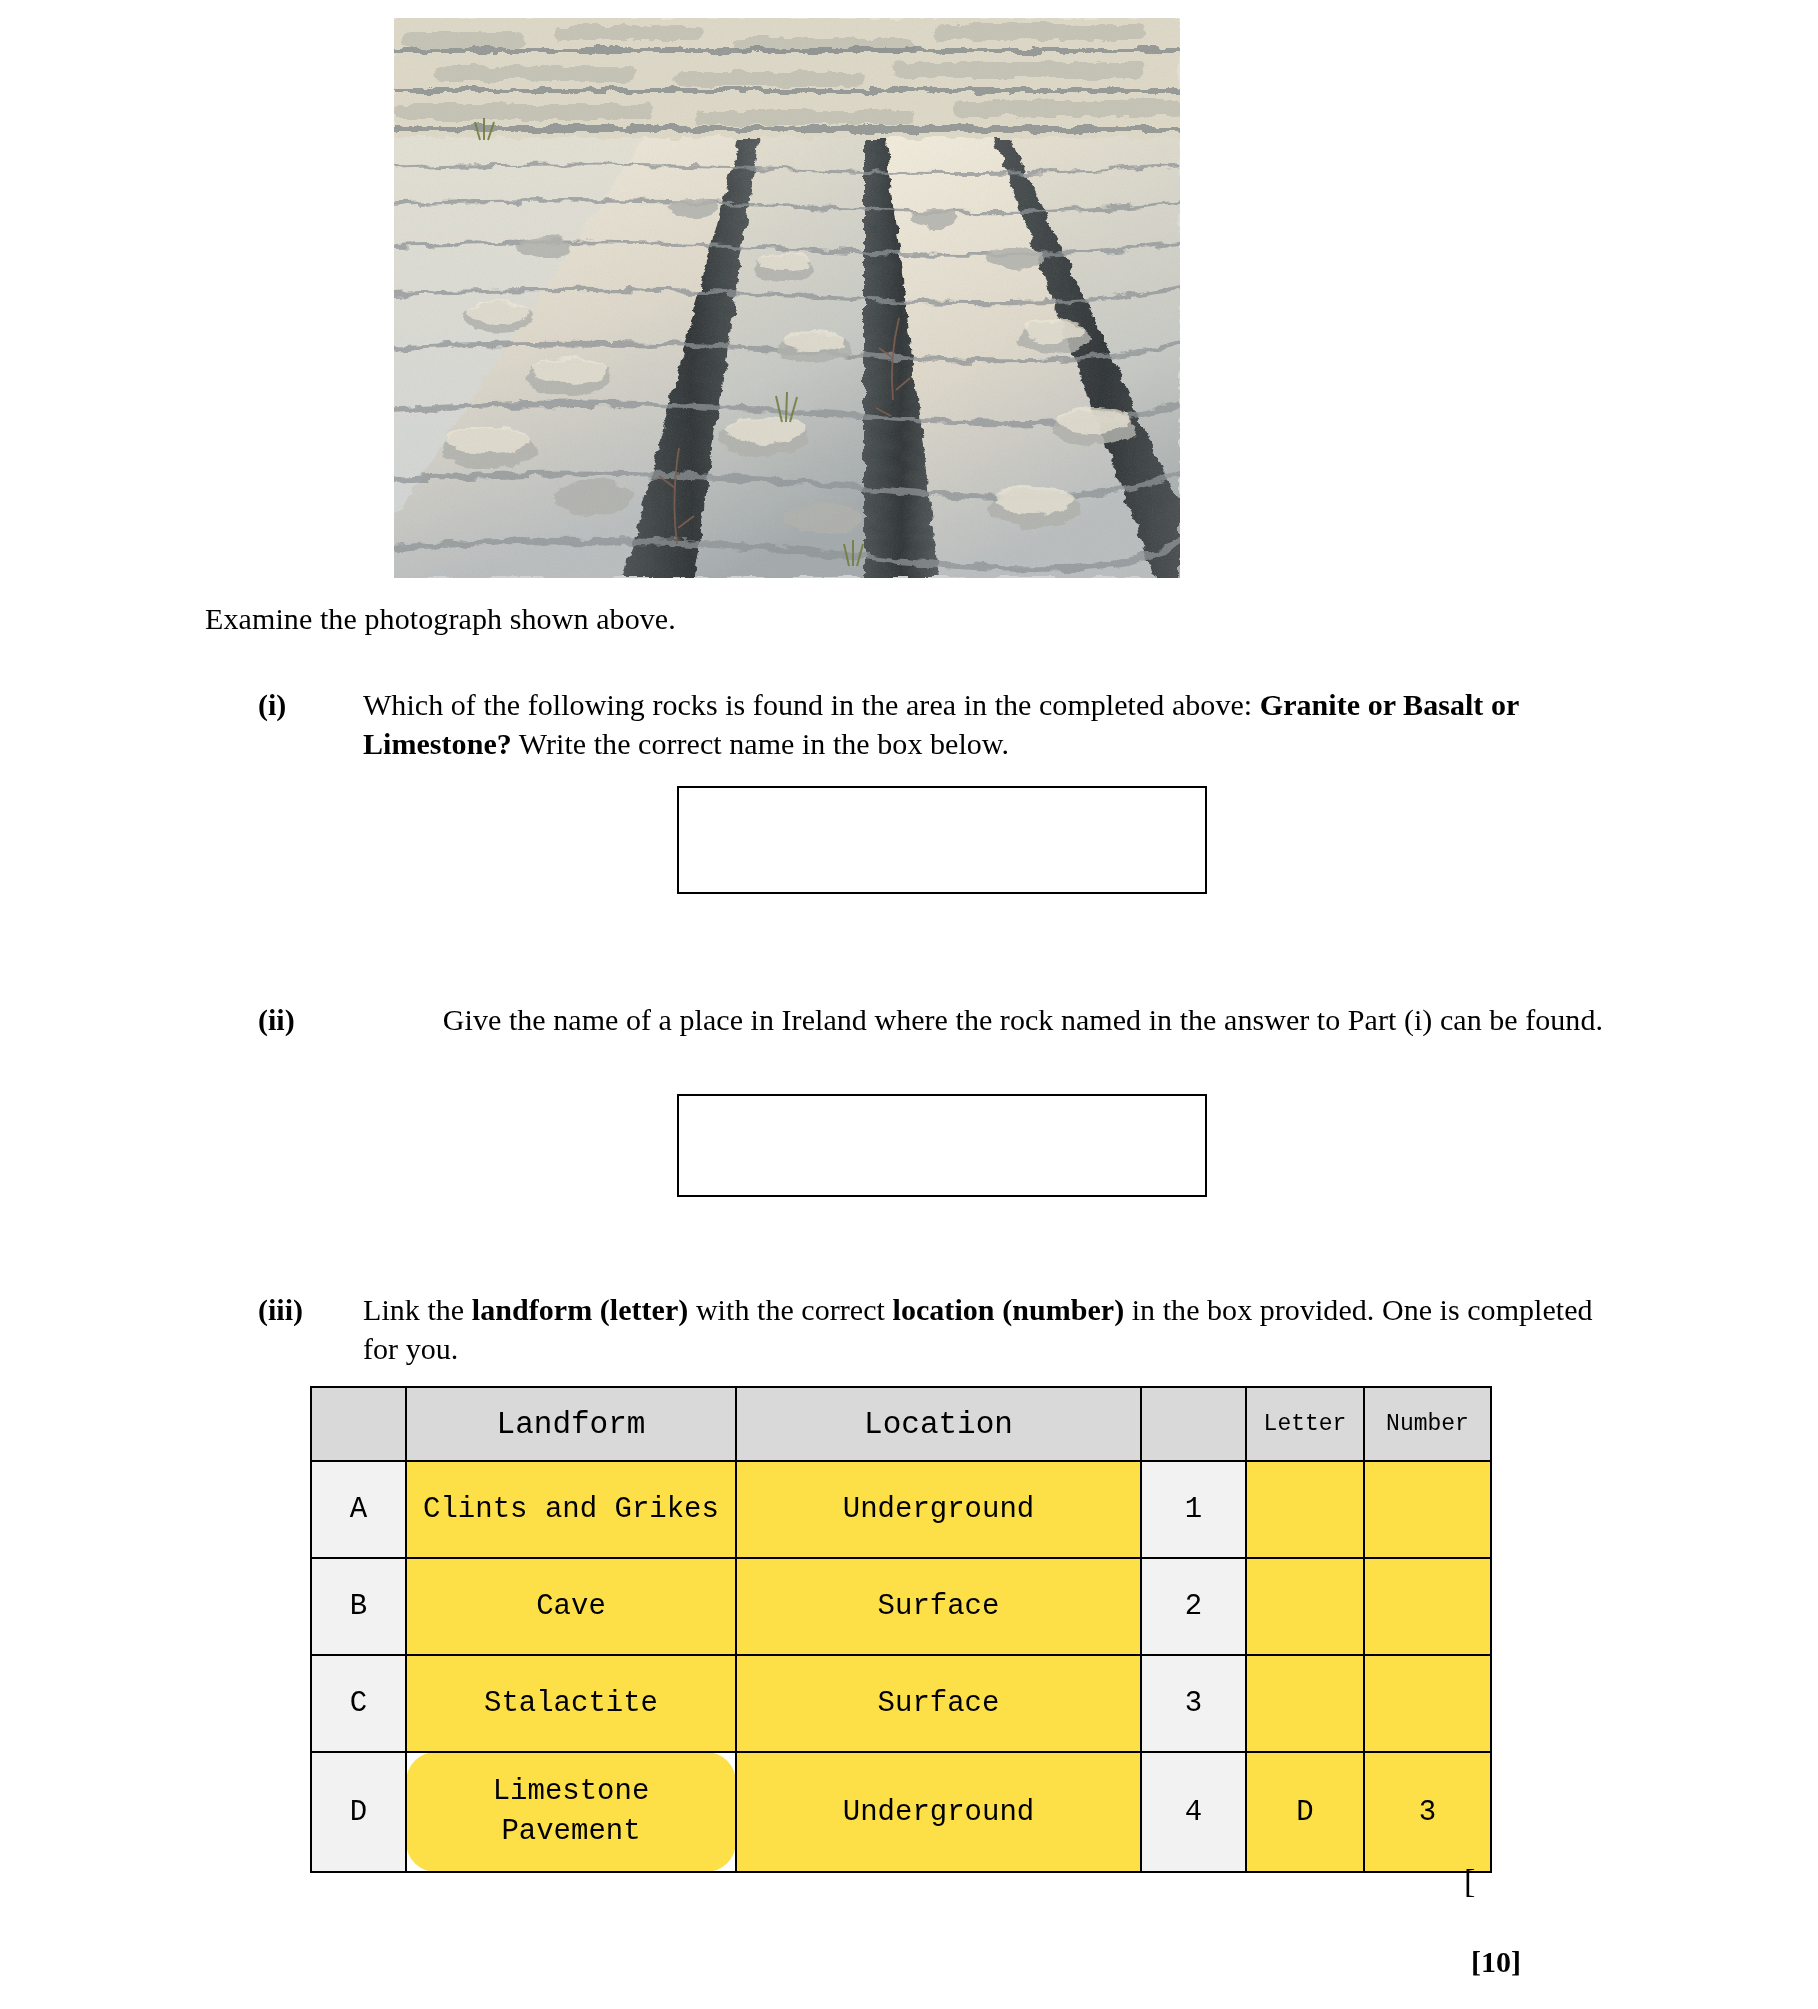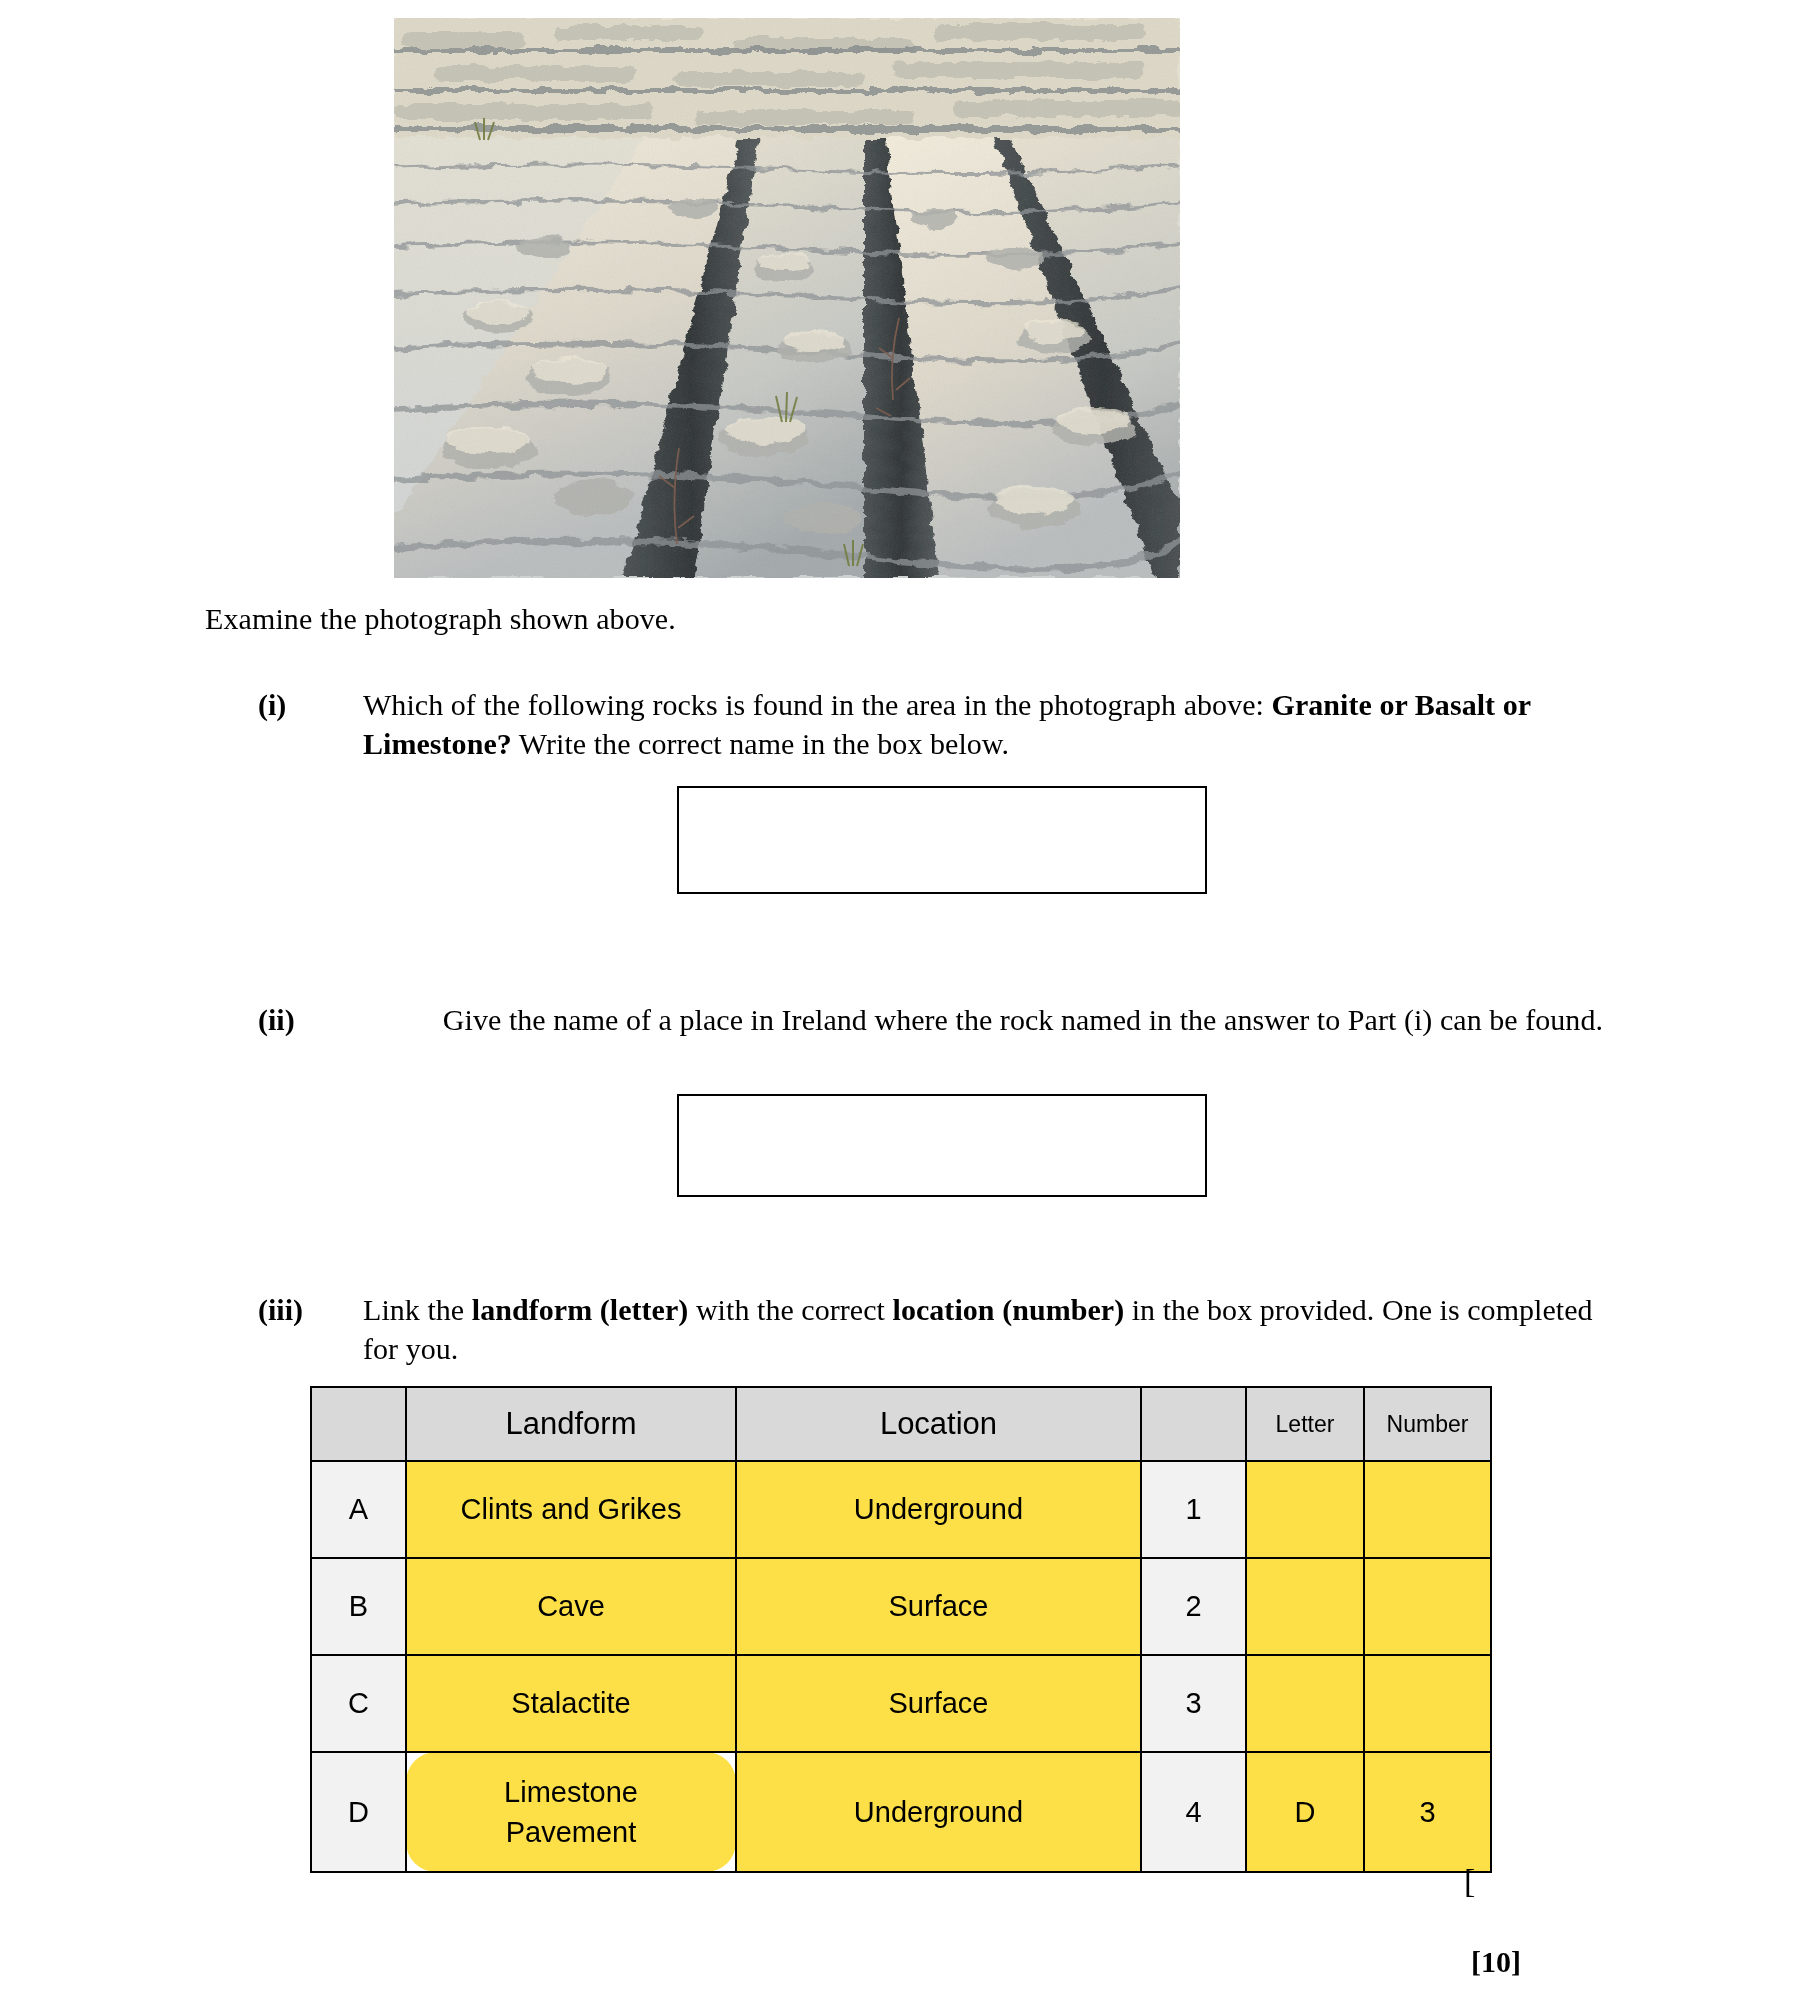--- a/index.html
+++ b/index.html
@@ -77,21 +77,21 @@
   .match-table-wrap {
     position: absolute;
     left: 310px;
     top: 1386px;
     width: 1180px;
   }
   table.match-table {
     border-collapse: collapse;
     table-layout: fixed;
     width: 1180px;
-    font-family: Liberation Sans, sans-serif;
+    font-family: Liberation Mono, monospace;
     font-size: 29px;
   }
   table.match-table td, table.match-table th {
     border: 2.2px solid #000;
     text-align: center;
     vertical-align: middle;
     font-weight: normal;
     padding: 0;
   }
   .col-letter  { width: 95px; }
@@ -259,21 +259,21 @@
 
     <rect x="0" y="0" width="786" height="560" filter="url(#grain)" fill="#ffffff" opacity="0.5"></rect>
   </svg>
 </div>
 
 <div class="prompt-line">Examine the photograph shown above.</div>
 
 <div class="qblock" id="q-i">
   <div class="q-num">(i)</div>
   <div class="q-text">
-    <span>Which of the following rocks is found in the area in the photograph above: </span><b>Granite or Basalt or Limestone?</b><span> Write the correct name in the box below.</span>
+    <span>Which of the following rocks is found in the area in the completed above: </span><b>Granite or Basalt or Limestone?</b><span> Write the correct name in the box below.</span>
   </div>
 </div>
 <div class="answer-box" id="answer-box-i"></div>
 
 <div class="qblock" id="q-ii">
   <div class="q-num">(ii)</div>
   <div class="q-text">Give the name of a place in Ireland where the rock named in the answer to Part (i) can be found.</div>
 </div>
 <div class="answer-box" id="answer-box-ii"></div>
 

